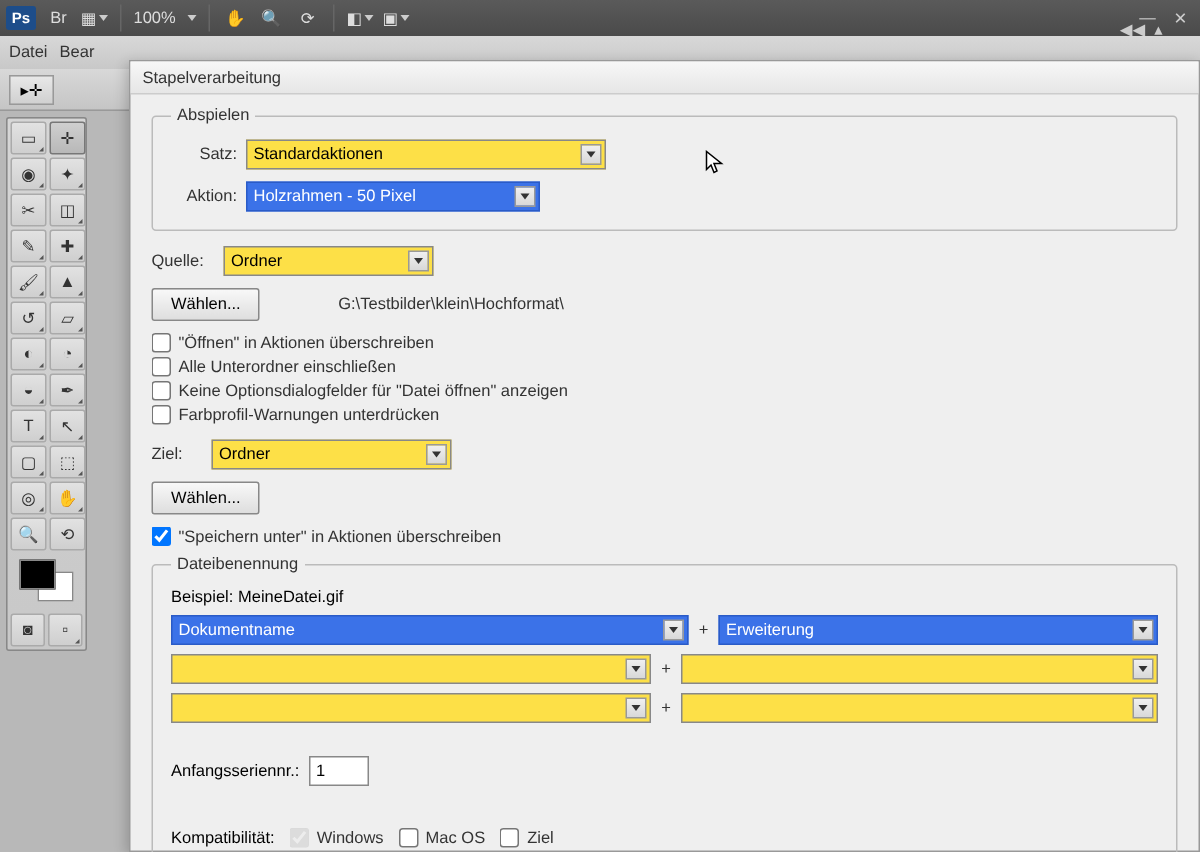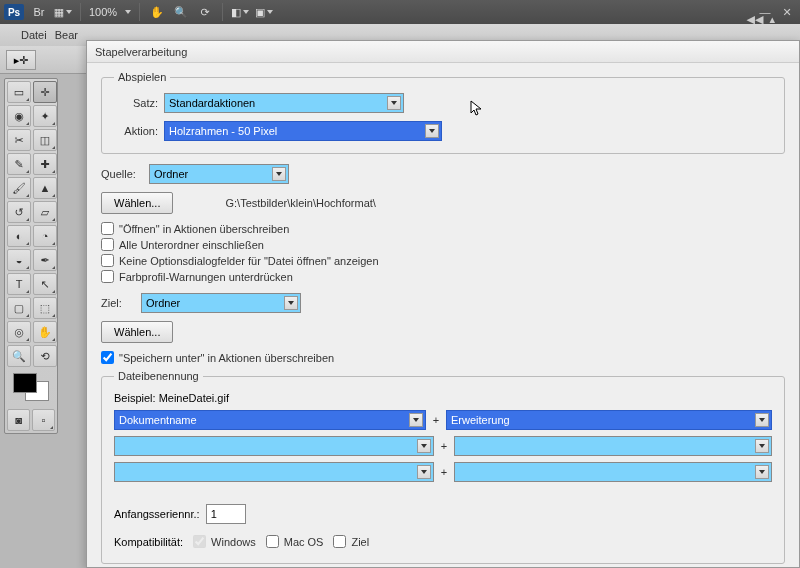--- a/index.html
+++ b/index.html
@@ -9,21 +9,21 @@
 .app-top { background: linear-gradient(#5a5a5a,#4a4a4a); height: 24px; display: flex; align-items: center; padding: 0 4px; gap: 6px; }
 .ps-badge { background: #1d4d8a; color: #fff; font-weight: bold; width: 20px; height: 16px; display: flex; align-items: center; justify-content: center; border-radius: 2px; font-size: 10px; }
 .tbicon { width: 18px; height: 18px; display: flex; align-items: center; justify-content: center; color: #ddd; border-radius: 2px; }
 .tbsep { width: 1px; height: 18px; background: #666; margin: 0 2px; }
 .pct { color: #ddd; font-size: 11px; }
 .drop-tri { width: 0; height: 0; border-left: 3px solid transparent; border-right: 3px solid transparent; border-top: 4px solid #ccc; margin-left: 2px; }
 .top-right { margin-left: auto; display: flex; gap: 4px; align-items: center; }
 .top-right .tbicon { color: #ccc; }
 
 
-.app-back { position: absolute; top: 24px; left: 0; right: 0; height: 22px; background: linear-gradient(#d8d8d8,#c8c8c8); display: flex; align-items: center; padding-left: 21px; gap: 8px; color: #555; }
+.app-back { position: absolute; top: 24px; left: 0; right: 0; height: 22px; background: linear-gradient(#d8d8d8,#c8c8c8); display: flex; align-items: center; padding-left: 6px; gap: 8px; color: #555; }
 .app-back span { color: #333; }
 
 
 .opt-bar { position: absolute; top: 46px; left: 0; right: 0; height: 28px; background: linear-gradient(#d8d8d8,#c5c5c5); border-bottom: 1px solid #999; }
 
 
 .tools { position: absolute; top: 78px; left: 4px; width: 54px; background: linear-gradient(#d6d6d6,#c8c8c8); border: 1px solid #888; border-radius: 2px; padding: 2px; }
 .tools-grid { display: grid; grid-template-columns: 1fr 1fr; gap: 2px; }
 .tool { width: 24px; height: 22px; background: linear-gradient(#e2e2e2,#cfcfcf); border: 1px solid #aaa; border-radius: 2px; display: flex; align-items: center; justify-content: center; color: #333; font-size: 11px; position: relative; }
 .tool.sel { background: linear-gradient(#cfcfcf,#b8b8b8); border-color: #777; }
@@ -47,40 +47,40 @@
 .dlg-body { padding: 8px 14px; }
 
 fieldset { border: 1px solid #bbb; border-radius: 3px; padding: 10px 12px 12px; margin-bottom: 10px; }
 legend { padding: 0 4px; color: #333; }
 
 .row { display: flex; align-items: center; gap: 6px; margin-bottom: 8px; }
 .lbl { width: 44px; text-align: right; color: #333; }
 .lbl-sm { width: 34px; text-align: right; color: #333; }
 
 select, .sel-like, .combo { height: 20px; border: 1px solid #888; background: linear-gradient(#fff,#e8e8e8); padding: 1px 18px 1px 4px; position: relative; color: #000; }
-.combo { display: flex; align-items: center; background: #7dd3fc; }
+.combo { display: flex; align-items: center; background: #fde047; }
 .combo.hl { background: #3b72e8; color: #fff; border-color: #2a5bc7; }
 .combo .arrow, .sel-like .arrow { position: absolute; right: 2px; top: 2px; width: 14px; height: 14px; background: linear-gradient(#f0f0f0,#d8d8d8); border: 1px solid #999; display: flex; align-items: center; justify-content: center; }
 .arrow::after { content: ""; width: 0; height: 0; border-left: 3px solid transparent; border-right: 3px solid transparent; border-top: 4px solid #333; }
 
 .btn { height: 22px; padding: 0 12px; background: linear-gradient(#f8f8f8,#dedede); border: 1px solid #888; border-radius: 2px; color: #000; display: inline-flex; align-items: center; }
 
 .chk-row { display: flex; align-items: center; gap: 5px; margin: 3px 0; color: #333; }
 input[type=checkbox] { width: 13px; height: 13px; }
 input[type=checkbox]:disabled { opacity: .6; }
 
 .path { color: #333; margin-left: 6px; padding-left: 40px; }
 
 .naming-grid { display: flex; flex-direction: column; gap: 6px; }
 .naming-row { display: flex; align-items: center; gap: 6px; }
 .plus { width: 8px; text-align: center; color: #333; }
 
 .txt-input { height: 20px; border: 1px solid #888; background: #fff; padding: 1px 4px; }
 
-.compat-row { display: flex; align-items: center; gap: 10px; margin-top: 8px; }
+.compat-row { display: flex; align-items: center; gap: 10px; margin-top: 25px; }
 
 .cursor { position: absolute; top: 100px; left: 470px; width: 14px; height: 18px; }
 .cursor svg { width: 14px; height: 18px; }
 </style>
 </head>
 <body>
 
 <div class="app-top">
   <div class="ps-badge">Ps</div>
   <div class="tbicon">Br</div>
@@ -165,21 +165,21 @@
       <legend>Abspielen</legend>
       <div class="row">
         <div class="lbl">Satz:</div>
         <div class="combo" style="width:240px">
           <span>Standardaktionen</span>
           <span class="arrow"></span>
         </div>
       </div>
       <div class="row" style="margin-bottom:0">
         <div class="lbl">Aktion:</div>
-        <div class="combo hl" style="width:278px">
+        <div class="combo hl" style="width:196px">
           <span>Holzrahmen - 50 Pixel</span>
           <span class="arrow"></span>
         </div>
       </div>
     </fieldset>
 
     <div class="row">
       <div class="lbl" style="width:42px;text-align:left">Quelle:</div>
       <div class="combo" style="width:140px">
         <span>Ordner</span>
@@ -223,21 +223,21 @@
       </div>
 
     <fieldset>
       <legend>Dateibenennung</legend>
       <div style="margin-bottom:6px">
         <span>Beispiel:</span>
         <span>MeineDatei.gif</span>
       </div>
       <div class="naming-grid">
         <div class="naming-row">
-          <div class="combo hl" style="width:312px">
+          <div class="combo hl" style="width:345px">
               <span>Dokumentname</span>
               <span class="arrow"></span>
             </div>
           <div class="plus">+</div>
           <div class="combo hl" style="flex:1">
               <span>Erweiterung</span>
               <span class="arrow"></span>
             </div>
         </div>
         <div class="naming-row">

